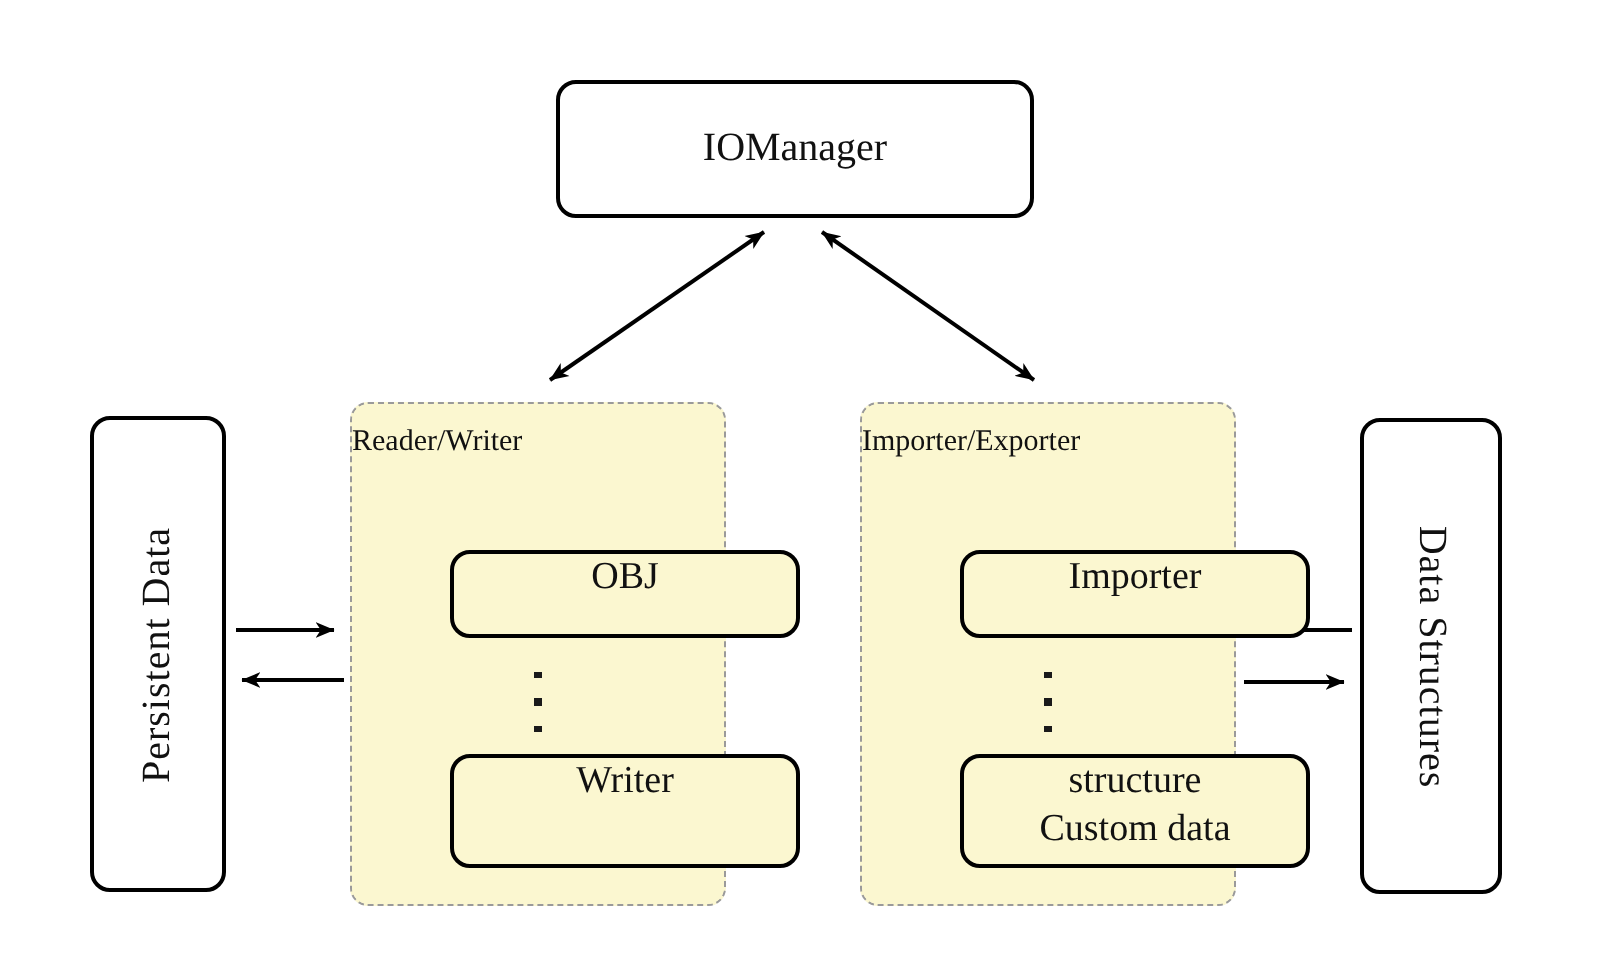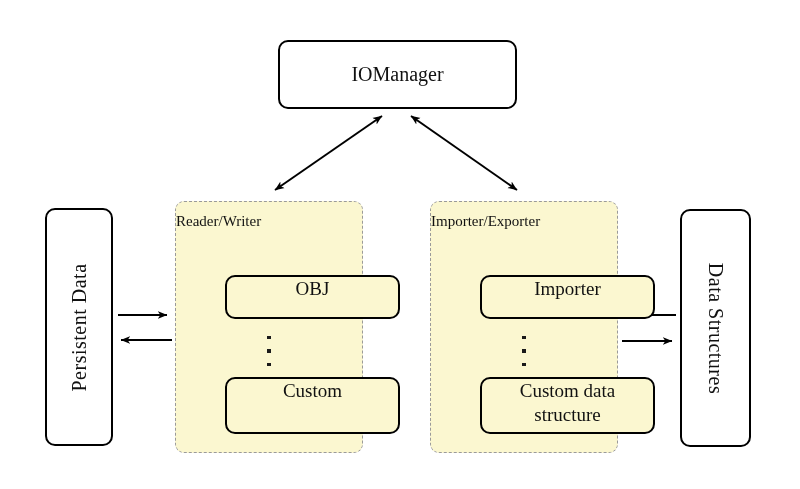--- a/index.html
+++ b/index.html
@@ -147,33 +147,33 @@
     <div class="group-title">Reader/Writer</div>
     <div class="inner-box inner-top">
       <span>OBJ</span>
     </div>
     <div class="dots">
       <i></i>
         <i></i>
         <i></i>
     </div>
     <div class="inner-box inner-bottom">
-      <span>Custom</span>
+      <span>Writer</span>
     </div>
   </div>
 
   <div class="group group-right">
     <div class="group-title">Importer/Exporter</div>
     <div class="inner-box inner-top">
       <span>Importer</span>
     </div>
     <div class="dots">
       <i></i>
         <i></i>
         <i></i>
     </div>
     <div class="inner-box inner-bottom">
+      <span>structure</span>
       <span>Custom data</span>
-      <span>structure</span>
     </div>
   </div>
 
 </div>
 
 </body></html>

